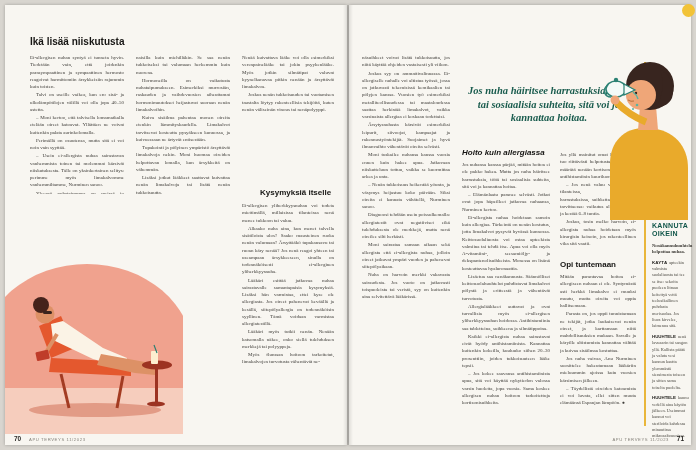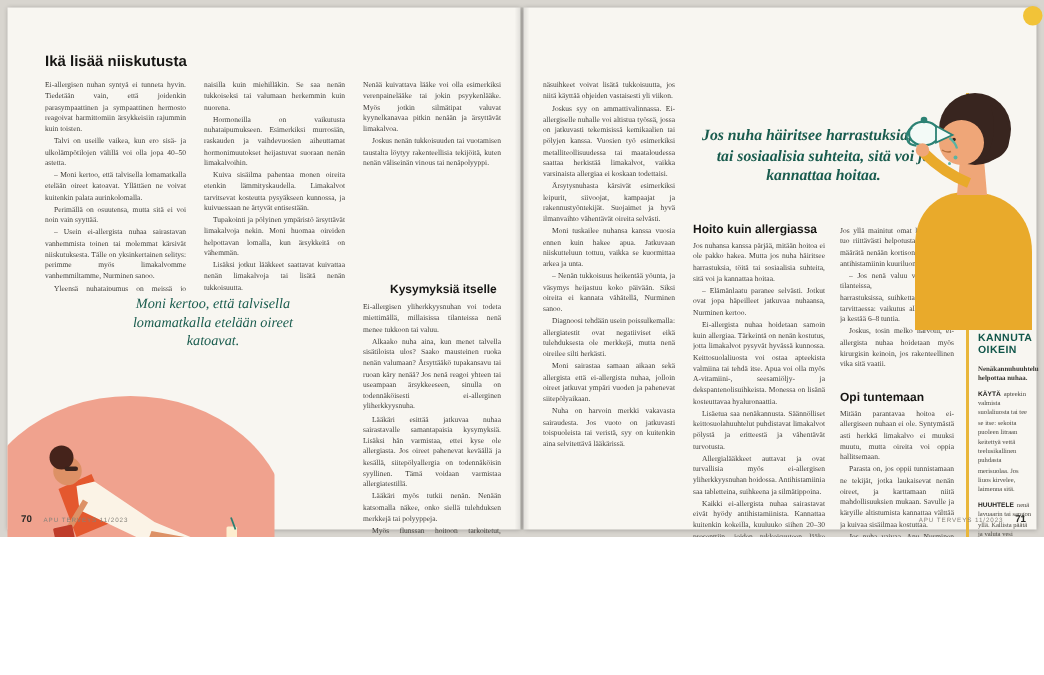--- a/index.html
+++ b/index.html
@@ -1,16 +1,16 @@
 <!DOCTYPE html>
 <html><head>
 <meta charset="utf-8">
 <style>
   html,body{margin:0;padding:0;}
-  .canvas{position:relative;width:696px;height:358px;background:#d8d5cf;overflow:hidden;
+  .canvas{position:relative;width:696px;height:450px;background:#d8d5cf;overflow:hidden;
           font-family:"Liberation Serif",serif;}
   .page-bg{position:absolute;top:5px;bottom:5px;background:#f8f6f1;box-shadow:0 0 3px rgba(0,0,0,.25);}
   .page-left{left:5px;width:342px;}
   .page-right{right:5px;width:342px;}
   .gutter{position:absolute;top:5px;bottom:5px;left:343px;width:10px;
           background:linear-gradient(90deg,rgba(0,0,0,0),rgba(0,0,0,.12) 50%,rgba(0,0,0,0));}
   #corner-dot{position:absolute;right:1px;top:4px;width:13px;height:13px;border-radius:50%;background:#f2c338;}
 
   h1.article-heading{position:absolute;left:30px;top:36px;margin:0;
           font-family:"Liberation Sans",sans-serif;font-size:10px;font-weight:700;color:#171614;}
@@ -21,21 +21,21 @@
   .body-col p{margin:0 0 1px 0;}
   .body-col p + p{text-indent:6px;}
 
   #lp-col1{left:30px;top:54px;width:94px;height:140px;}
   #lp-col2{left:136px;top:54px;width:94px;height:212px;}
   #lp-col3-top{left:242px;top:54px;width:92px;height:130px;}
   #lp-col3-head{left:242px;top:188px;padding-left:18px;}
   #lp-col3-body{left:242px;top:202px;width:92px;height:230px;}
 
   #rp-colA{left:362px;top:54px;width:88px;height:378px;}
-  #rp-colB-head{left:462px;top:148px;}
+  #rp-colB-head{left:462px;top:148px;font-style:italic;}
   #rp-colB{left:462px;top:161px;width:88px;height:270px;}
   #rp-colC-top{left:560px;top:151px;width:76px;height:104px;}
   #rp-colC-head{left:560px;top:260px;text-align:right;}
   #rp-colC-body{left:560px;top:273px;width:76px;height:158px;}
 
   .pull-quote{position:absolute;font-style:italic;color:#1a5c4e;text-align:center;}
   #lp-quote{left:84px;top:197px;width:116px;font-size:9.5px;line-height:1.32;}
   #rp-quote{left:462px;top:84px;width:174px;font-size:10.5px;line-height:1.3;font-weight:bold;}
 
   #rp-divider{position:absolute;left:644px;top:62px;width:2px;height:364px;background:#e9b63a;}
@@ -72,21 +72,20 @@
 
   <div class="body-col" id="lp-col1">
     <p>Ei-allergisen nuhan syntyä ei tunneta hyvin. Tiedetään vain, että joidenkin parasympaattinen ja sympaattinen hermosto reagoivat harmittomiin ärsykkeisiin rajummin kuin toisten.</p>
     <p>Talvi on useille vaikea, kun ero sisä- ja ulkolämpötilojen välillä voi olla jopa 40–50 astetta.</p>
     <p>– Moni kertoo, että talvisella lomamatkalla etelään oireet katoavat. Yllättäen ne voivat kuitenkin palata aurinkolomalla.</p>
     <p>Perimällä on osuutensa, mutta sitä ei voi noin vain syyttää.</p>
     <p>– Usein ei-allergista nuhaa sairastavan vanhemmista toinen tai molemmat kärsivät niiskutuksesta. Tälle on yksinkertainen selitys: perimme myös limakalvomme vanhemmiltamme, Nurminen sanoo.</p>
     <p>Yleensä nuhataipumus on meissä jo lapsesta lähtien. Noin 50 vuoden iässä nenän limakalvot alkavat kuivua ja ohentua, niin</p>
   </div>
 
-  <div class="pull-quote" id="lp-quote">Moni kertoo, että talvisella lomamatkalla etelään oireet katoavat.</div>
 
   <div class="body-col" id="lp-col2">
     <p>naisilla kuin miehilläkin. Se saa nenän tukkoiseksi tai valumaan herkemmin kuin nuorena.</p>
     <p>Hormoneilla on vaikutusta nuhataipumukseen. Esimerkiksi murrosiän, raskauden ja vaihdevuosien aiheuttamat hormonimuutokset heijastuvat suoraan nenän limakalvoihin.</p>
     <p>Kuiva sisäilma pahentaa monen oireita etenkin lämmityskaudella. Limakalvot tarvitsevat kosteutta pysyäkseen kunnossa, ja kuivuessaan ne ärtyvät entisestään.</p>
     <p>Tupakointi ja pölyinen ympäristö ärsyttävät limakalvoja nekin. Moni huomaa oireiden helpottavan lomalla, kun ärsykkeitä on vähemmän.</p>
     <p>Lisäksi jotkut lääkkeet saattavat kuivattaa nenän limakalvoja tai lisätä nenän tukkoisuutta.</p>
   </div>
 
   <div class="body-col" id="lp-col3-top">

